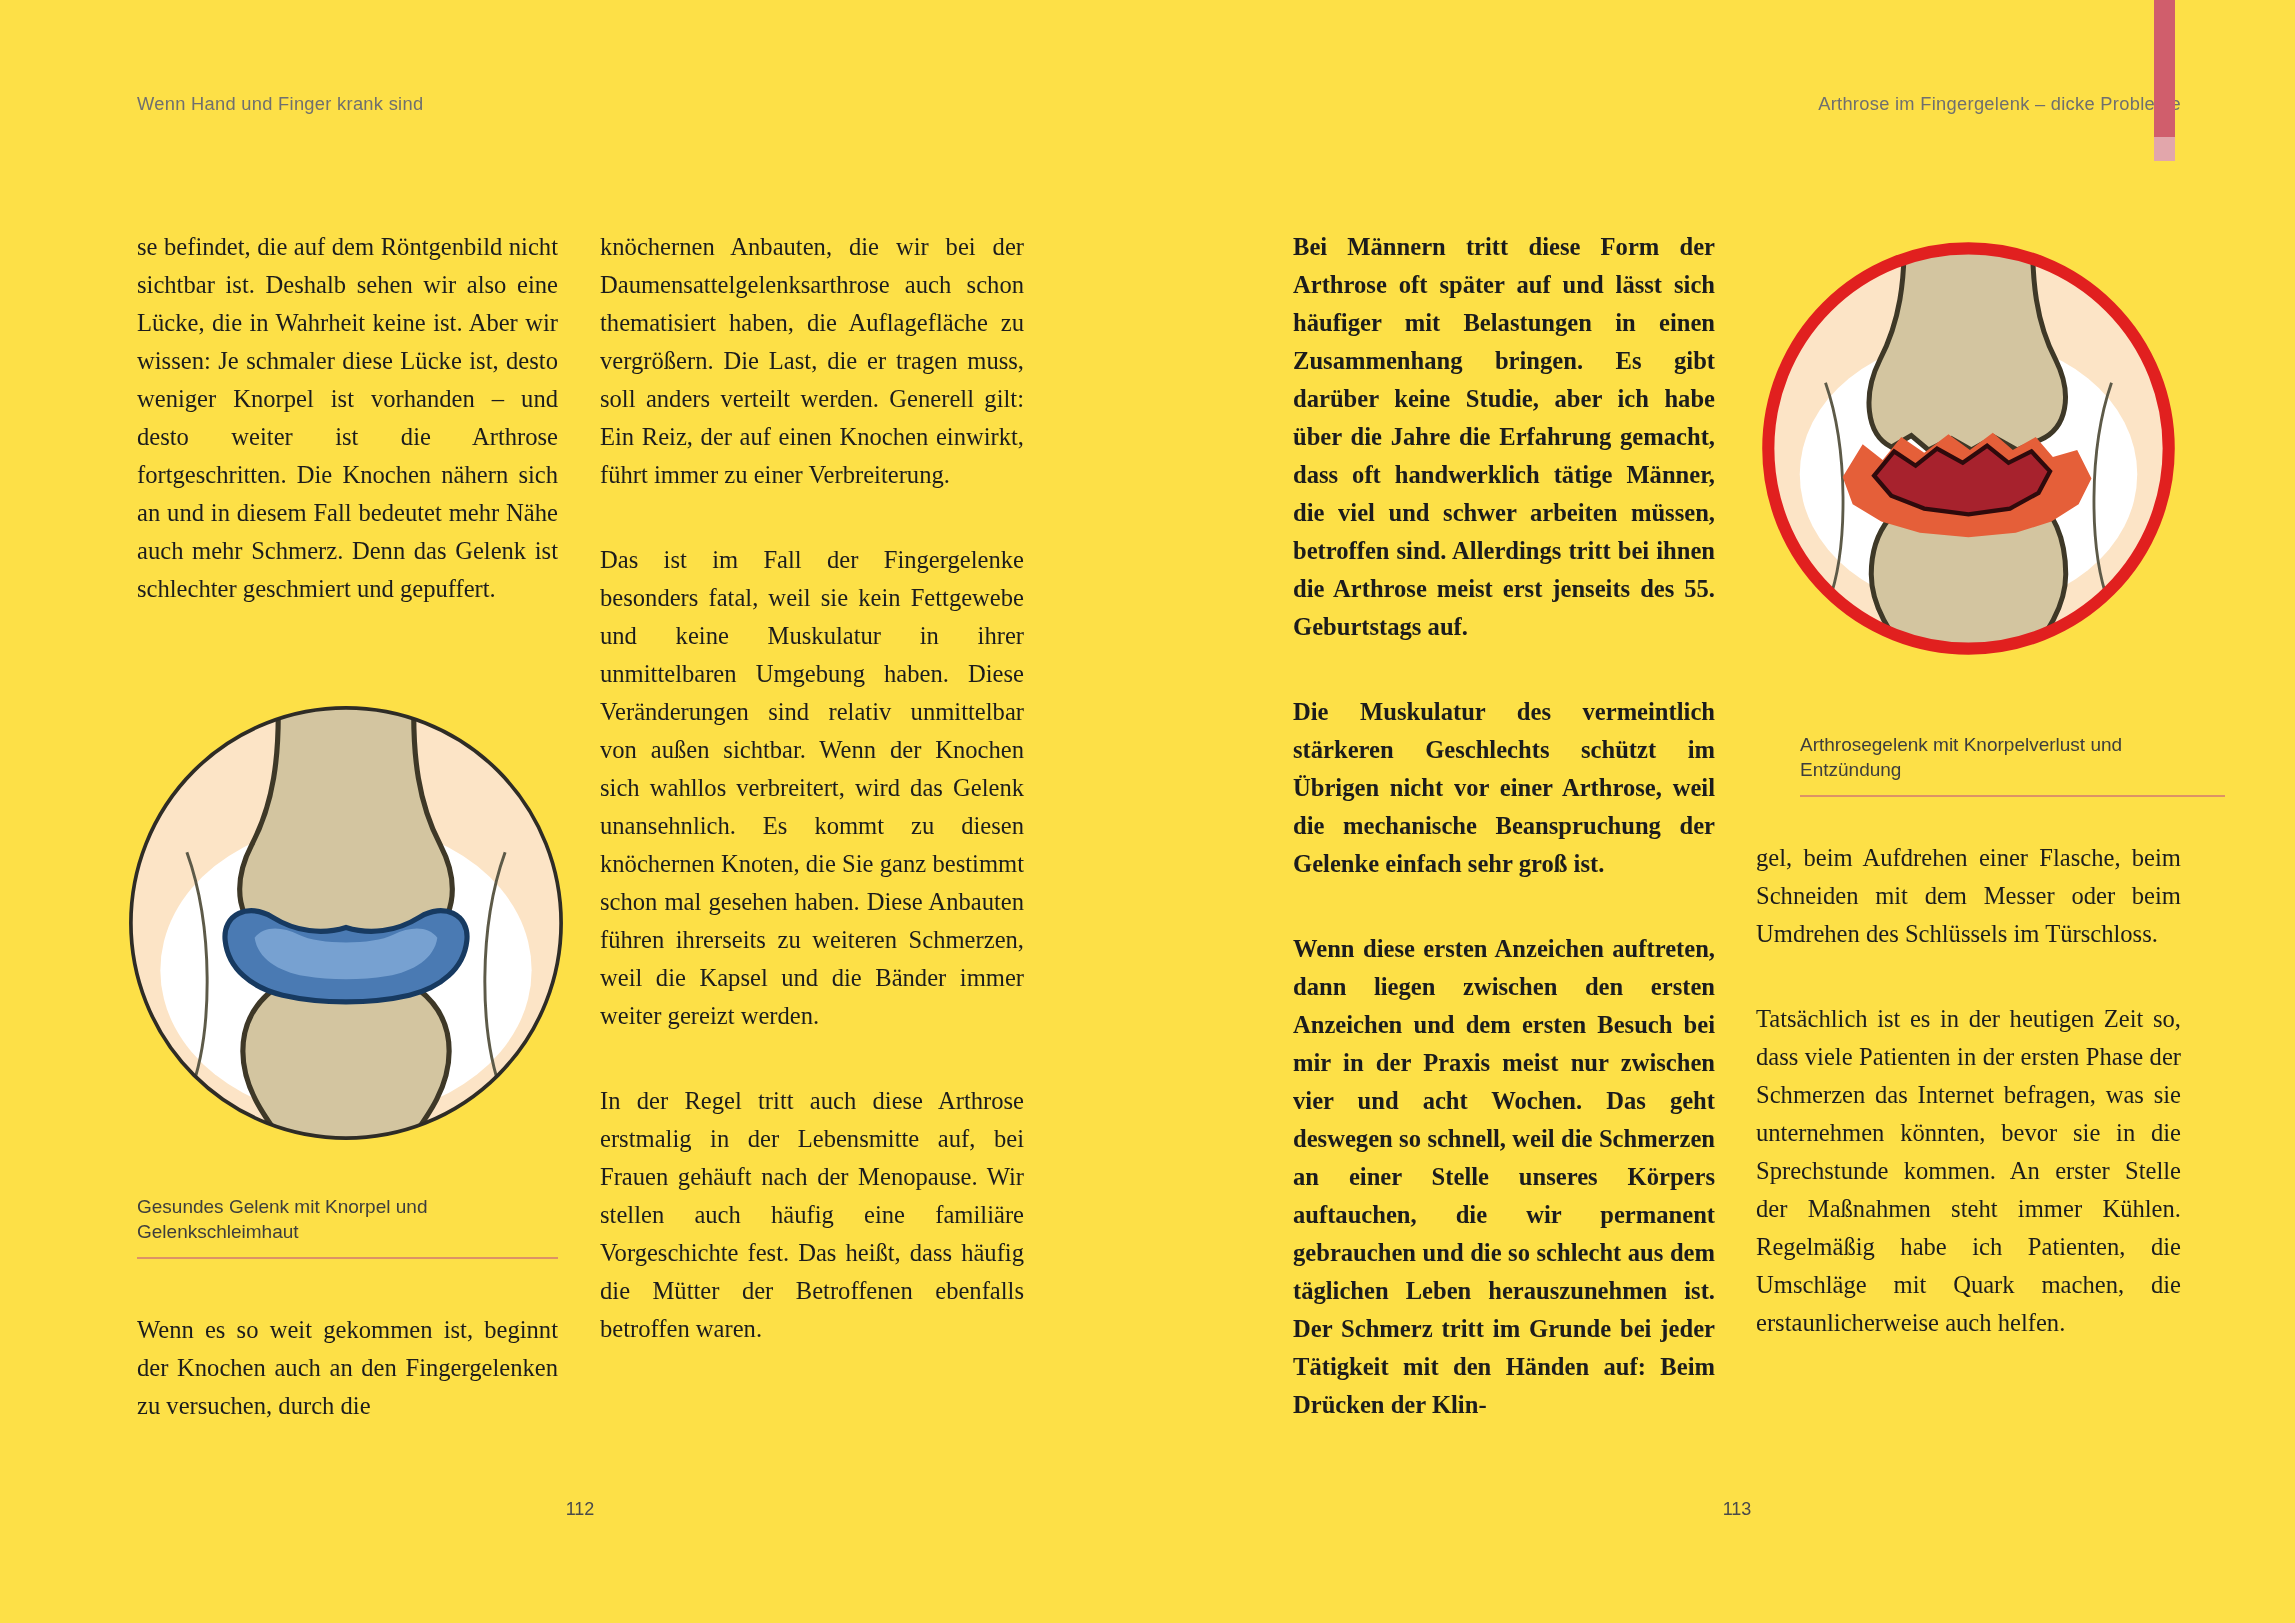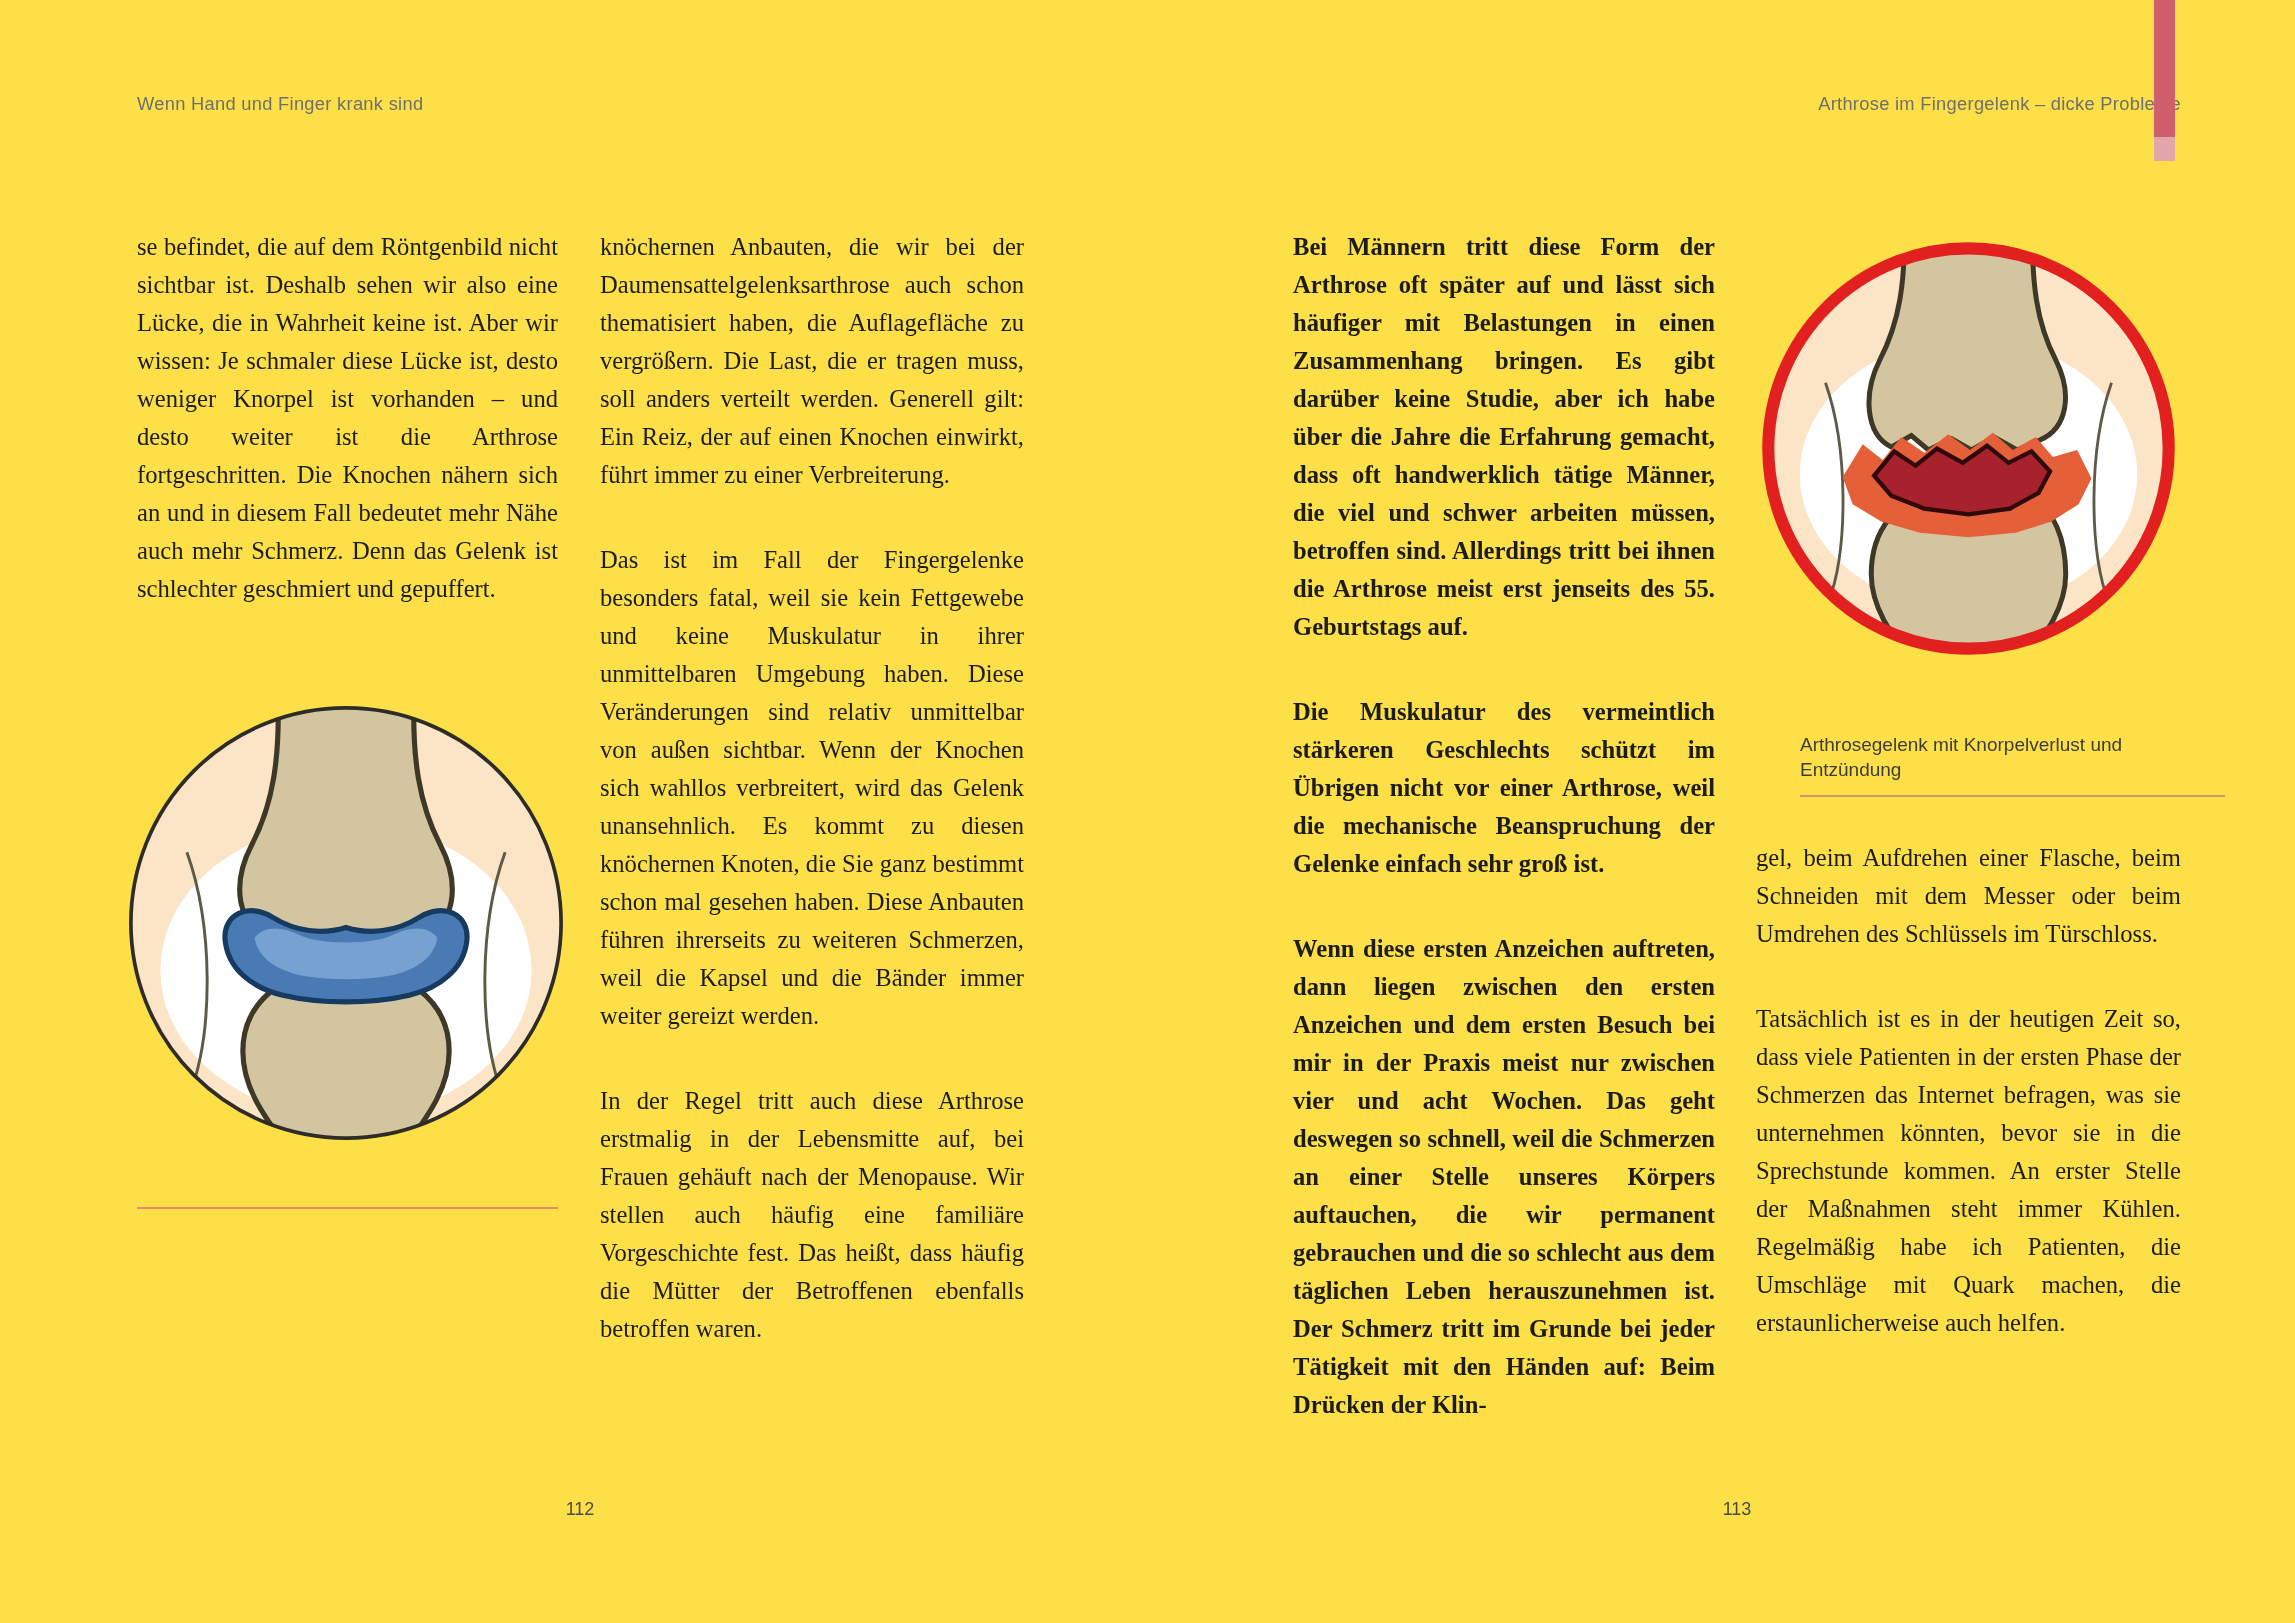--- a/index.html
+++ b/index.html
@@ -68,23 +68,25 @@
         <path d="M103,-20 C107,40 99,72 86,97 C72,124 76,152 99,161 C120,169 180,169 201,161 C224,152 228,124 214,97 C201,72 193,40 197,-20 Z" fill="#d3c5a0" stroke="#3e3827" stroke-width="3.5"></path>
         <path d="M80,237 C80,202 111,180 150,180 C189,180 220,202 220,237 C220,263 204,283 191,301 C184,313 181,323 179,345 L121,345 C119,323 116,313 109,301 C96,283 80,263 80,237 Z" fill="#d3c5a0" stroke="#3e3827" stroke-width="3.5"></path>
         <path d="M68,162 C66,144 84,136 100,146 C116,156 134,158 150,153 C166,158 184,156 200,146 C216,136 234,144 232,162 C230,181 214,194 193,199 C167,205 133,205 107,199 C86,194 70,181 68,162 Z" fill="#4a7ab3" stroke="#173a61" stroke-width="3.5"></path>
         <path d="M88,160 C94,152 106,152 118,158 C132,165 168,165 182,158 C194,152 206,152 212,160 C210,174 196,183 178,186 C160,189 140,189 122,186 C104,183 90,174 88,160 Z" fill="#7fa8d6" opacity="0.85"></path>
       </g>
       <circle cx="150" cy="150" r="146" fill="none" stroke="#2e2c26" stroke-width="2.5"></circle>
     </svg>
   </div>
 
   <div class="caption" id="caption-healthy">
+    <div>Gesundes Gelenk mit Knorpel und Gelenkschleimhaut</div>
     <div class="caption-rule"></div>
   </div>
 
+  <div class="col para" id="col1-para2">Wenn es so weit gekommen ist, beginnt der Knochen auch an den Fingergelenken zu versuchen, durch die</div>
 
   <div class="col" id="col2">
     <div class="para">knöchernen Anbauten, die wir bei der Daumensattelgelenksarthrose auch schon thematisiert haben, die Auflagefläche zu vergrößern. Die Last, die er tragen muss, soll anders verteilt werden. Generell gilt: Ein Reiz, der auf einen Knochen einwirkt, führt immer zu einer Verbreiterung.</div>
     <div class="para">Das ist im Fall der Fingergelenke besonders fatal, weil sie kein Fettgewebe und keine Muskulatur in ihrer unmittelbaren Umgebung haben. Diese Veränderungen sind relativ unmittelbar von außen sichtbar. Wenn der Knochen sich wahllos verbreitert, wird das Gelenk unansehnlich. Es kommt zu diesen knöchernen Knoten, die Sie ganz bestimmt schon mal gesehen haben. Diese Anbauten führen ihrerseits zu weiteren Schmerzen, weil die Kapsel und die Bänder immer weiter gereizt werden.</div>
     <div class="para">In der Regel tritt auch diese Arthrose erstmalig in der Lebensmitte auf, bei Frauen gehäuft nach der Menopause. Wir stellen auch häufig eine familiäre Vorgeschichte fest. Das heißt, dass häufig die Mütter der Betroffenen ebenfalls betroffen waren.</div>
   </div>
 
   <div class="col" id="col3">
     <div class="para">Bei Männern tritt diese Form der Arthrose oft später auf und lässt sich häufiger mit Belastungen in einen Zusammenhang bringen. Es gibt darüber keine Studie, aber ich habe über die Jahre die Erfahrung gemacht, dass oft handwerklich tätige Männer, die viel und schwer arbeiten müssen, betroffen sind. Allerdings tritt bei ihnen die Arthrose meist erst jenseits des 55. Geburtstags auf.</div>
     <div class="para">Die Muskulatur des vermeintlich stärkeren Geschlechts schützt im Übrigen nicht vor einer Arthrose, weil die mechanische Beanspruchung der Gelenke einfach sehr groß ist.</div>

